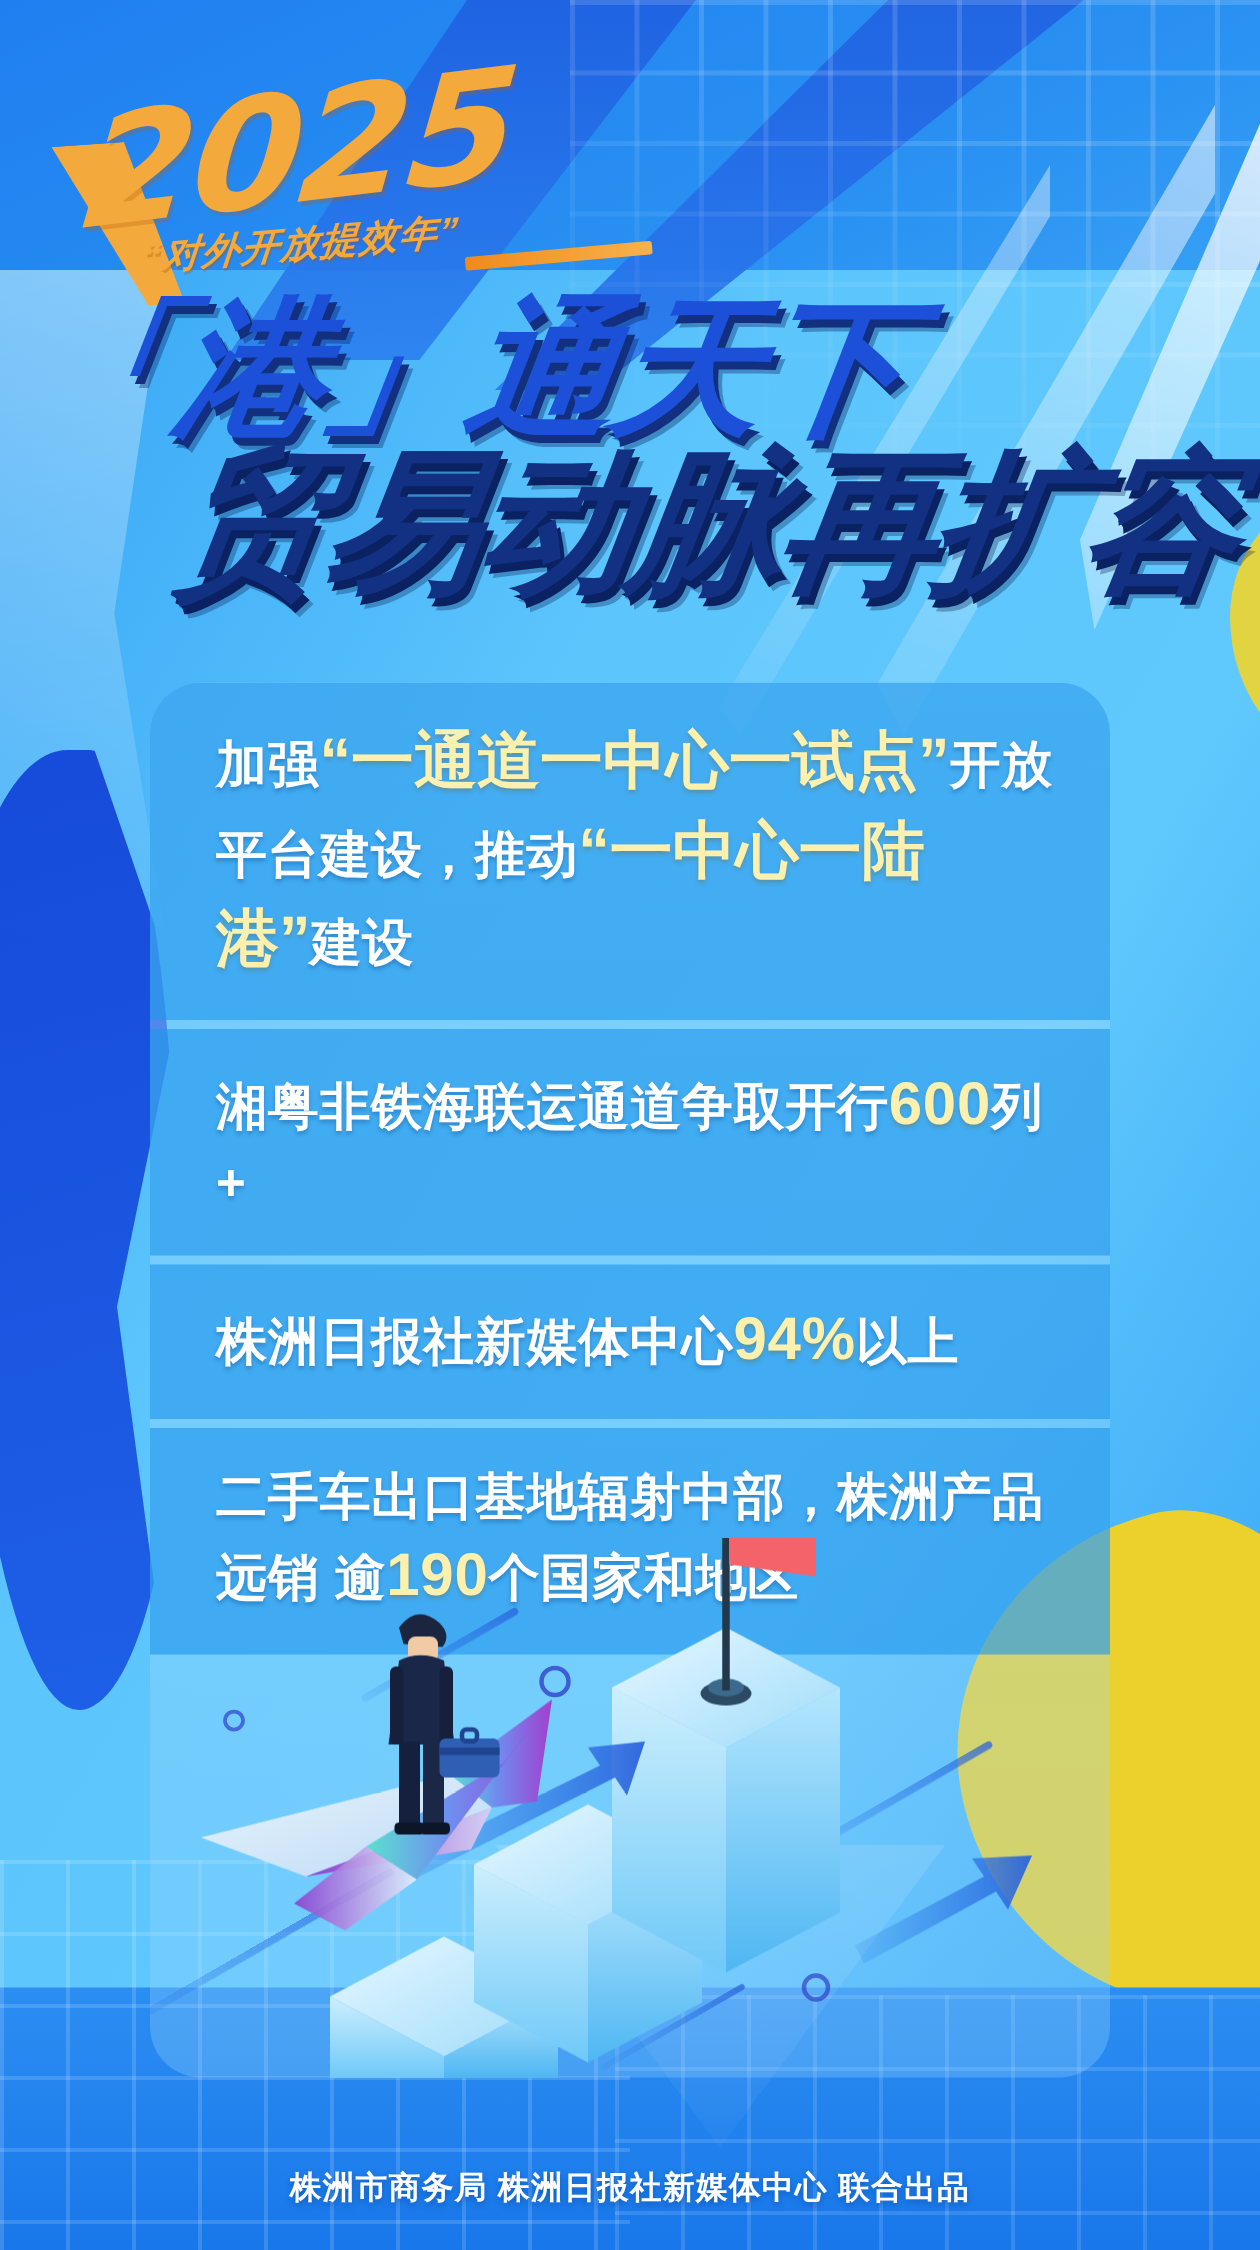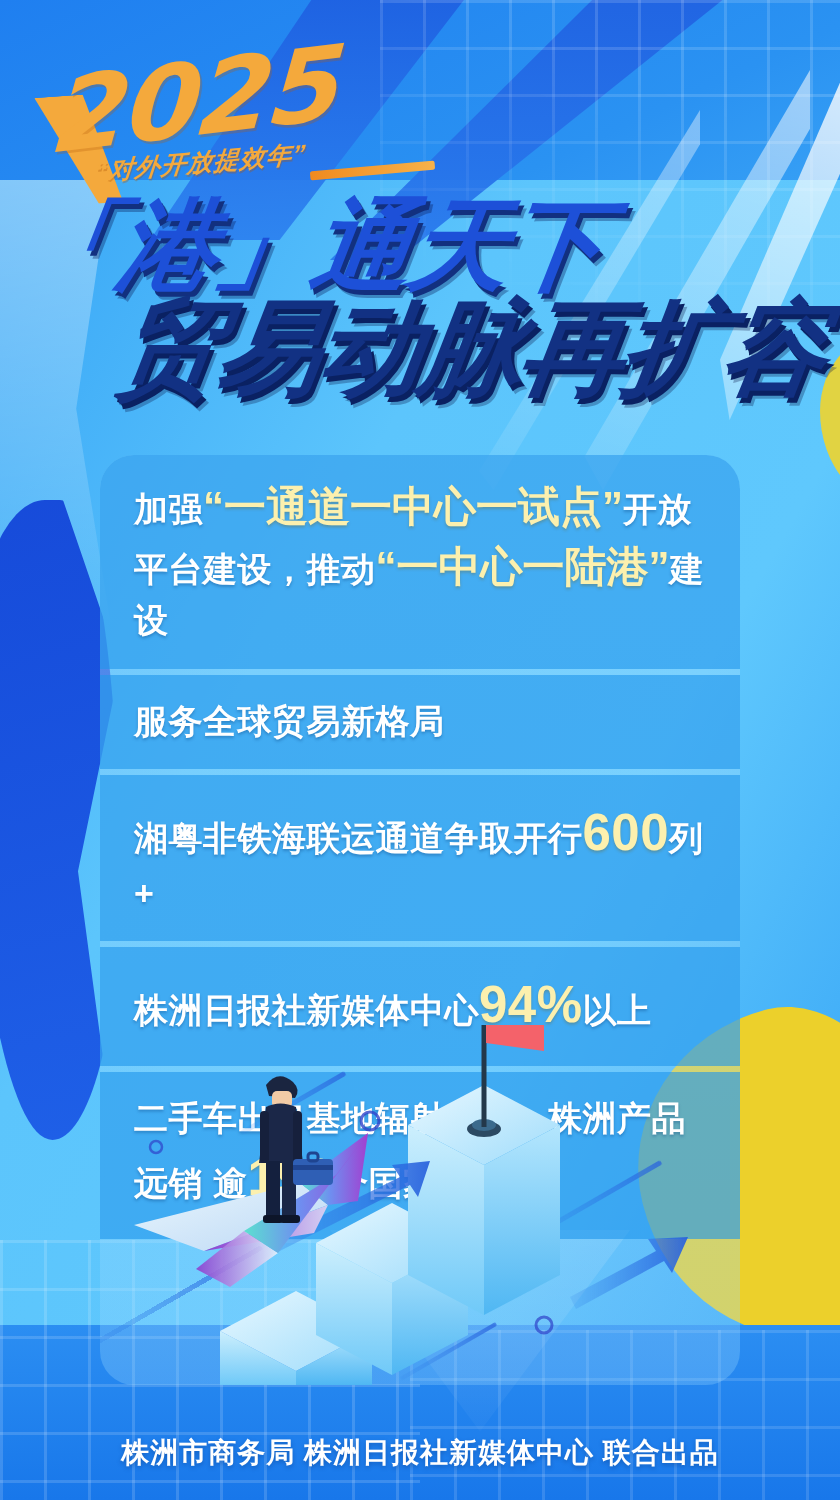--- a/index.html
+++ b/index.html
@@ -171,37 +171,37 @@
 
   
   .card{
     position:absolute; left:100px; top:455px; width:640px; height:930px;
     background:linear-gradient(180deg, rgba(170,225,255,.42), rgba(150,215,255,.30));
     border-radius:34px;
     overflow:hidden;
   }
   .rows{ position:absolute; left:0; top:0; width:640px; }
   .row{
-    padding:22px 34px 24px 34px;
+    padding:22px 34px 24px 44px;
     background:rgba(32,150,235,.62);
     margin-bottom:6px;
     position:relative;
   }
   .row:last-child{ margin-bottom:0; }
   .row p{
     color:#ffffff;
     font-size:34px;
     line-height:1.42;
     font-weight:bold;
     letter-spacing:.5px;
     text-shadow:0 2px 3px rgba(10,60,120,.35);
   }
   .row p .hl{
     color:#fcf0ae;
-    font-size:51px;
+    font-size:40px;
     font-weight:bold;
     text-shadow:0 2px 3px rgba(120,90,10,.3);
   }
   .row p .hlq{
     color:#fcf0ae;
     font-size:42px;
     font-weight:bold;
     letter-spacing:0px;
     text-shadow:0 2px 3px rgba(120,90,10,.3);
   }
@@ -211,21 +211,21 @@
     position:absolute; left:0; bottom:0; width:640px; height:360px;
     overflow:hidden;
   }
 
   
   .footer{
     position:absolute; left:0; bottom:28px; width:840px;
     text-align:center;
   }
   .footer span{
-    color:#ffffff; font-size:28px; font-weight:bold; letter-spacing:1px;
+    color:#ffffff; font-size:21px; font-weight:bold; letter-spacing:1px;
     text-shadow:0 2px 4px rgba(8,50,120,.4);
   }
 </style>
 </head>
 <body>
 
 <div class="poster">
 
   <div class="bg-base"></div>
   <div class="bg-lightpanel"></div>
@@ -255,23 +255,20 @@
     <div class="ln ln1">「港」通天下</div>
     <div class="ln ln2">贸易动脉再扩容</div>
   </div>
 
   <div class="card">
     <div class="rows" id="rows">
         <div class="row">
           <p><span class="">加强</span><span class="hlq">“一通道一中心一试点”</span><span class="">开放平台建设，推动</span><span class="hlq">“一中心一陆港”</span><span class="">建设</span></p>
         </div>
         <div class="row">
-          <p><span class="">服务全球贸易新格局</span></p>
-        </div>
-        <div class="row">
           <p><span class="">湘粤非铁海联运通道争取开行</span><span class="hl">600</span><span class="">列+</span></p>
         </div>
         <div class="row">
           <p><span class="">株洲日报社新媒体中心</span><span class="hl">94%</span><span class="">以上</span></p>
         </div>
         <div class="row">
           <p><span class="">二手车出口基地辐射中部，株洲产品远销 逾</span><span class="hl">190</span><span class="">个国家和地区</span></p>
         </div>
       </div>
 

